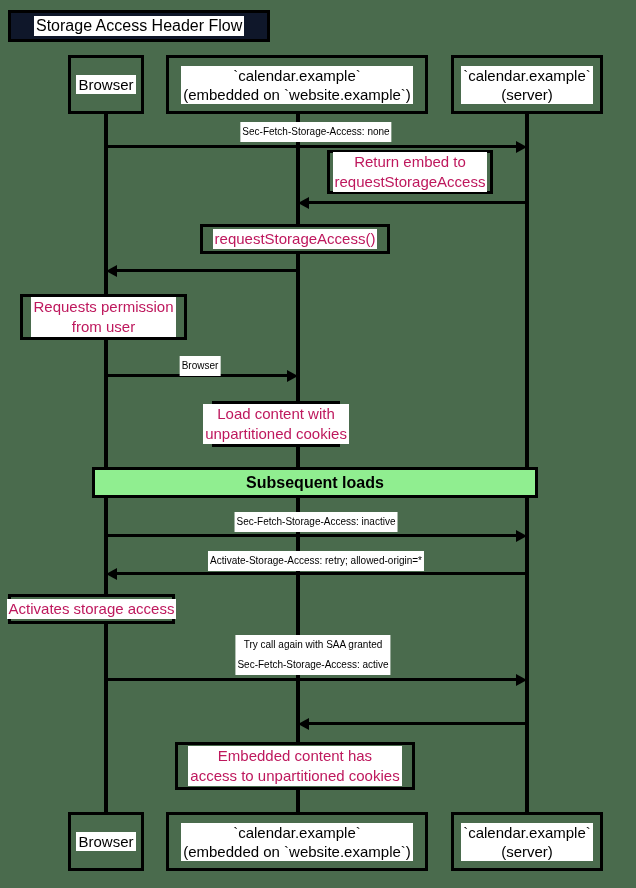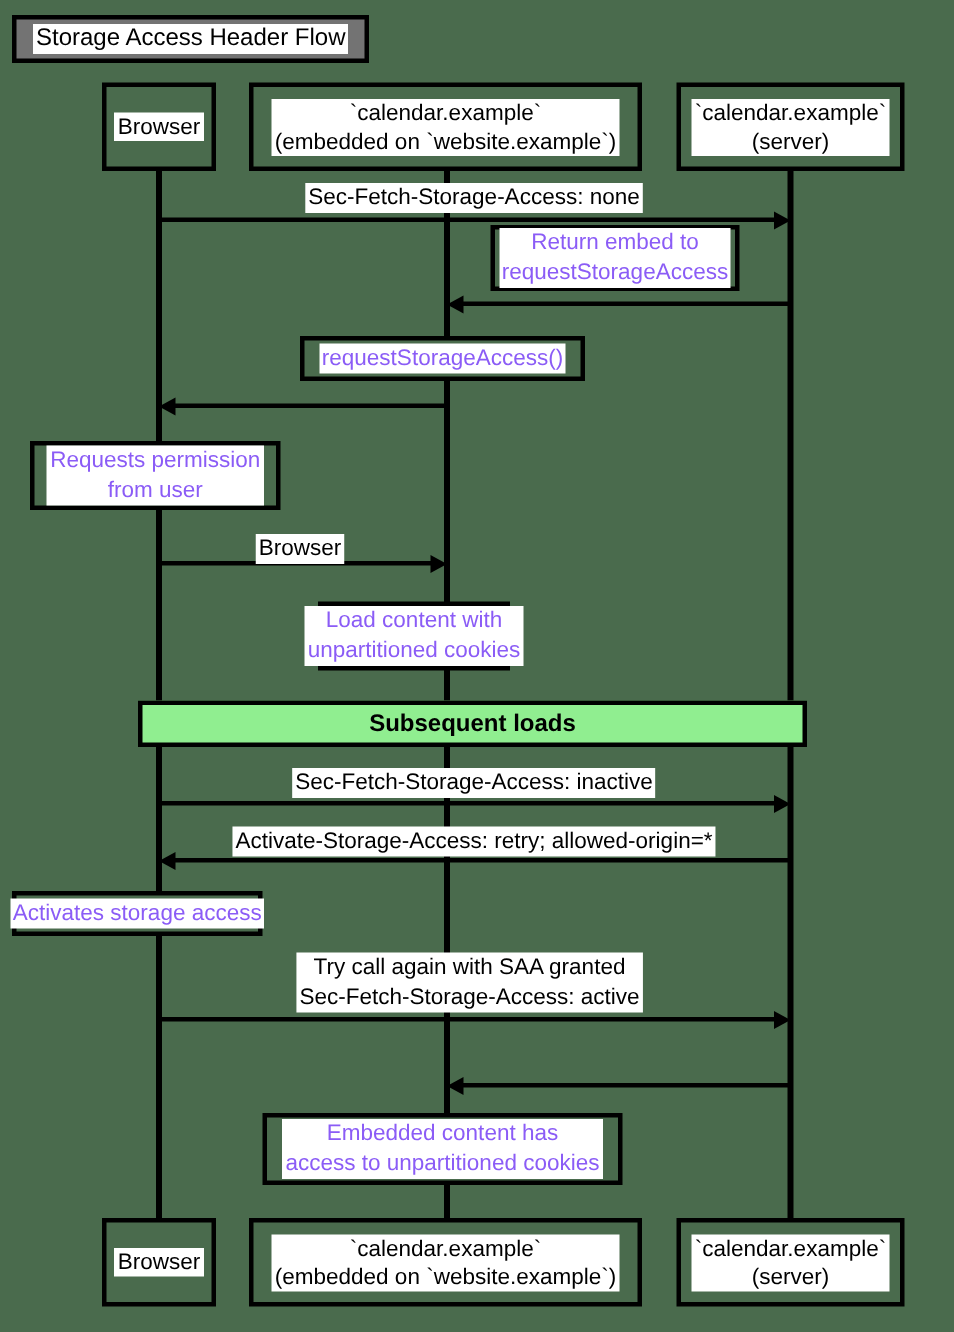--- a/index.html
+++ b/index.html
@@ -16,23 +16,23 @@
     height: 888px;
     background: #4a6b4d;
     overflow: hidden;
   }
 
   
   .title-box {
     position: absolute;
     left: 8px;
     top: 10px;
-    padding: 3px 11px;
-    border: 3px solid #000;
-    background: #737373;
+    padding: 3px 23px;
+    border: 3px solid #000;
+    background: #0f172a;
     line-height: 1;
   }
   .title-box .title-text {
     display: inline-block;
     background: #ffffff;
     color: #000;
     font-size: 16px;
     line-height: 20px;
     padding: 0 2px;
     white-space: nowrap;
@@ -71,21 +71,21 @@
     border: 3px solid #000;
     background: #4a6b4d;
     box-sizing: border-box;
     display: flex;
     align-items: center;
     justify-content: center;
     z-index: 6;
   }
   .note .note-text {
     background: #ffffff;
-    color: #8b5cf6;
+    color: #be185d;
     font-size: 15px;
     line-height: 20px;
     text-align: center;
     white-space: pre;
     padding: 0 2px;
   }
 
   
   .msg-line {
     position: absolute;
@@ -101,21 +101,21 @@
     border-bottom: 6px solid transparent;
     z-index: 4;
   }
   .msg-head.right { border-left: 11px solid #000; }
   .msg-head.left  { border-right: 11px solid #000; }
 
   .msg-label {
     position: absolute;
     background: #ffffff;
     color: #000;
-    font-size: 15px;
+    font-size: 10px;
     line-height: 20px;
     text-align: center;
     white-space: pre;
     padding: 0 2px;
     z-index: 5;
     transform: translateX(-50%);
   }
 
   
   .divider {

